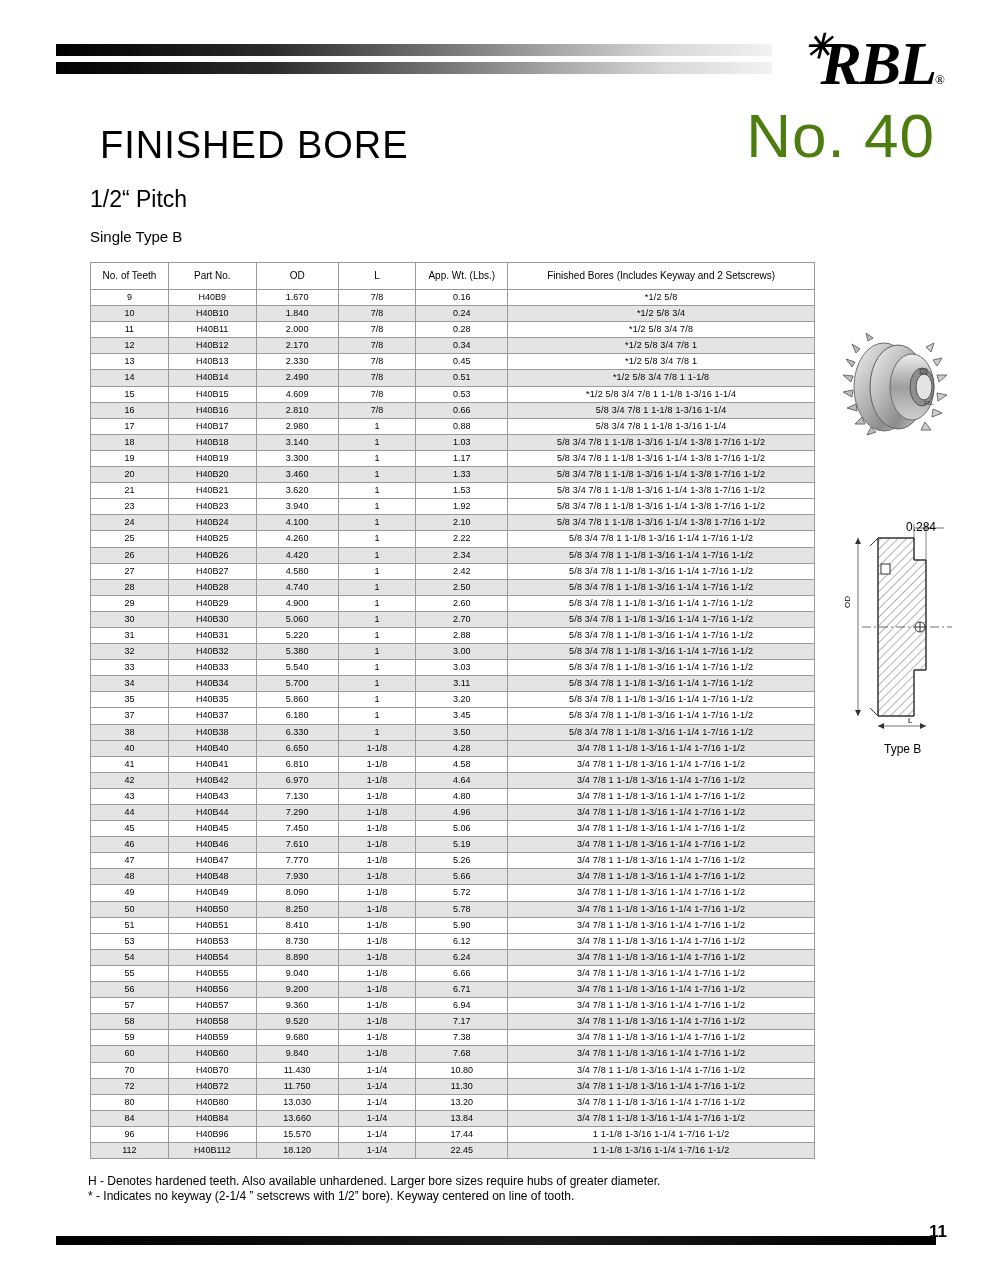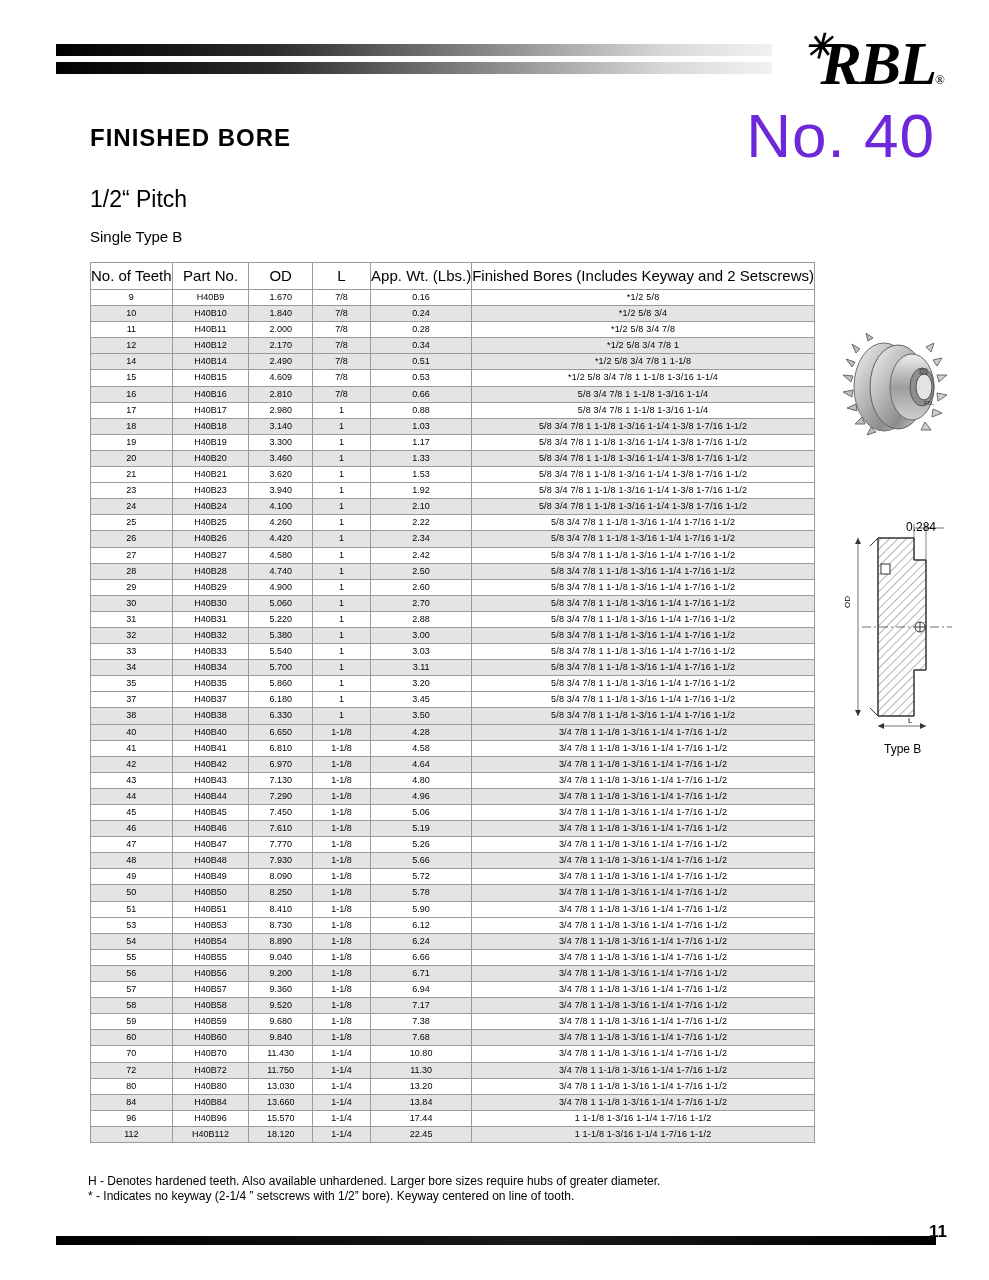--- a/index.html
+++ b/index.html
@@ -27,44 +27,44 @@
     font-weight: bold;
     font-size: 62px;
     letter-spacing: -2px;
     line-height: 62px;
   }
   .logo-reg { font-size: 13px; font-style: normal; font-weight: normal; vertical-align: baseline; }
   .logo-star { position:absolute; left:-16px; top:-2px; font-size:34px; line-height:34px; }
 
   
   .title-main {
-    position:absolute; left:90px; top:124px;
-    font-size: 24px; letter-spacing: 1px; font-weight: bold;
+    position:absolute; left:100px; top:124px;
+    font-size: 38px; letter-spacing: 1px;
   }
   .title-pitch { position:absolute; left:90px; top:186px; font-size: 23px; }
   .title-sub { position:absolute; left:90px; top:228px; font-size: 15px; }
   .bigno {
     position:absolute; right:54px; top:100px;
-    font-size: 62px; color:#6d28d9; letter-spacing: 1px;
+    font-size: 62px; color:#4d7c0f; letter-spacing: 1px;
     font-weight: 300;
   }
 
   
   .tbl-wrap { position:absolute; left:90px; top:262px; width:725px; }
   table.main { border-collapse: collapse; width:725px; font-size: 9px; }
   table.main th, table.main td {
     border: 1px solid #9a9a9a;
     padding: 0;
     height: 15.1px;
     line-height: 15.1px;
     text-align: center;
     font-weight: normal;
     white-space: nowrap;
   }
-  table.main thead th { height: 26px; line-height: 26px; font-size: 15px; background:#fff;margin-left:10px; }
+  table.main thead th { height: 26px; line-height: 26px; font-size: 10px; background:#fff;margin-left:10px; }
   col.c-teeth { width: 78px; }
   col.c-part  { width: 88px; }
   col.c-od    { width: 82px; }
   col.c-l     { width: 78px; }
   col.c-wt    { width: 92px; }
   col.c-bores { width: 307px; }
   td.bores { text-align:left; padding-left:4px; letter-spacing:0.2px; }
   tr.shade td { background: #e4e4e4; }
 
   
@@ -148,20 +148,28 @@
             <td>7/8</td>
             <td>0.28</td>
             <td class="bores">*1/2  5/8  3/4  7/8</td>
           </tr>
           <tr class="shade">
             <td>12</td>
             <td>H40B12</td>
             <td>2.170</td>
             <td>7/8</td>
             <td>0.34</td>
+            <td class="bores">*1/2  5/8  3/4  7/8   1</td>
+          </tr>
+          <tr>
+            <td>13</td>
+            <td>H40B13</td>
+            <td>2.330</td>
+            <td>7/8</td>
+            <td>0.45</td>
             <td class="bores">*1/2  5/8  3/4  7/8   1</td>
           </tr>
           <tr class="shade">
             <td>14</td>
             <td>H40B14</td>
             <td>2.490</td>
             <td>7/8</td>
             <td>0.51</td>
             <td class="bores">*1/2  5/8  3/4  7/8   1  1-1/8</td>
           </tr>

